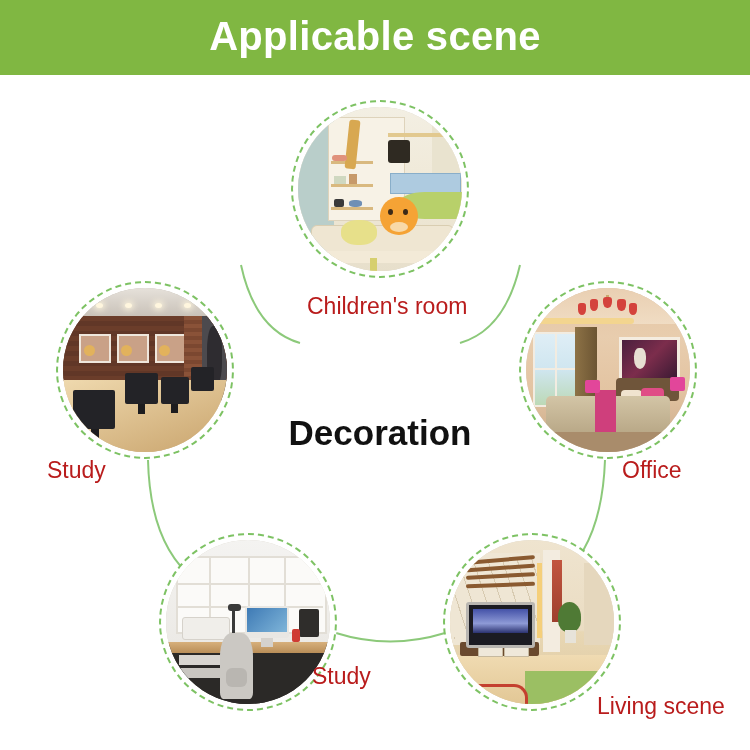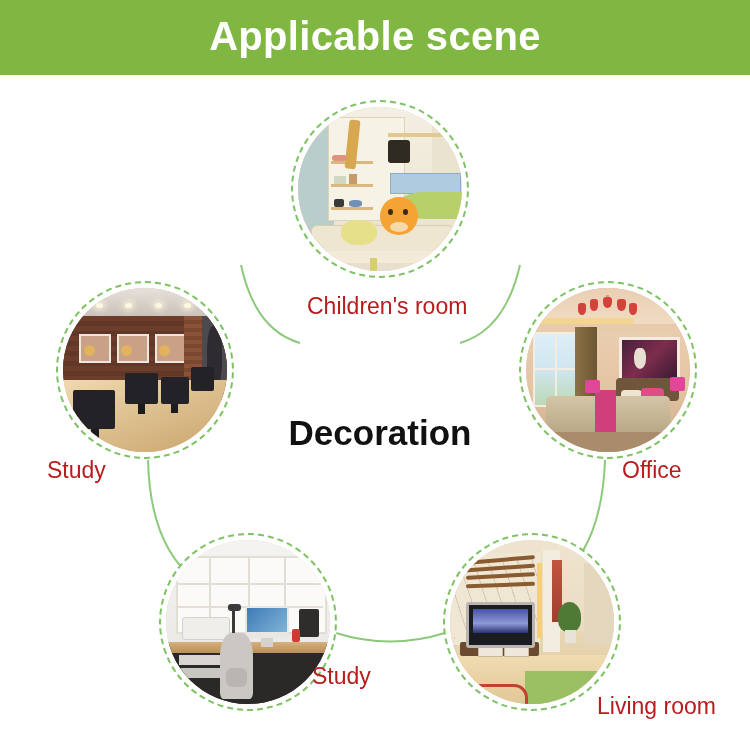--- a/index.html
+++ b/index.html
@@ -550,17 +550,17 @@
             <div class="l-drw dA"></div>
             <div class="l-drw dB"></div>
           <div class="l-tv">
               <i></i>
             </div>
           <div class="l-plant"></div>
             <div class="l-pot"></div>
         </div>
       </div>
     </div>
-    <div class="label label-living">Living room</div>
+    <div class="label label-living">Living scene</div>
 
     <div class="center-title">Decoration</div>
   </div>
 </div>
 
 </body></html>

